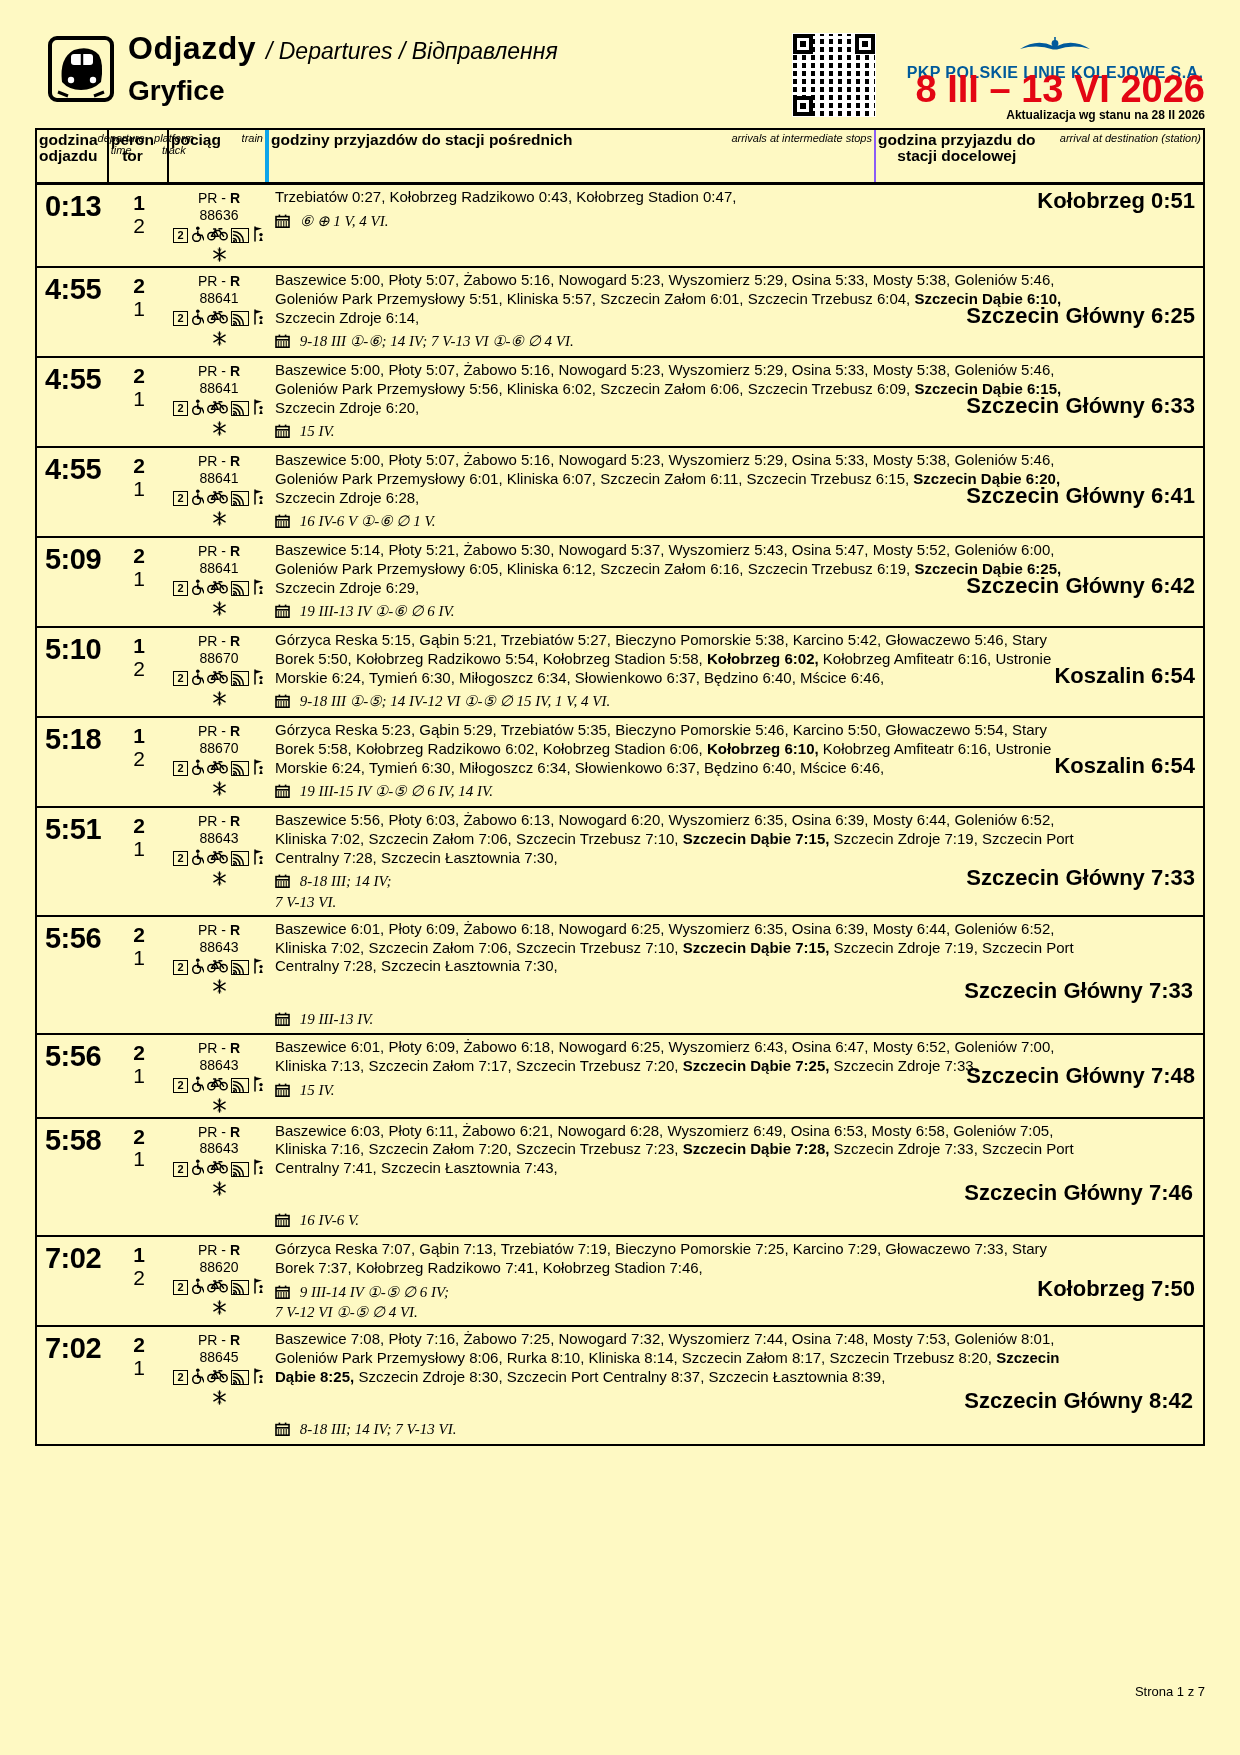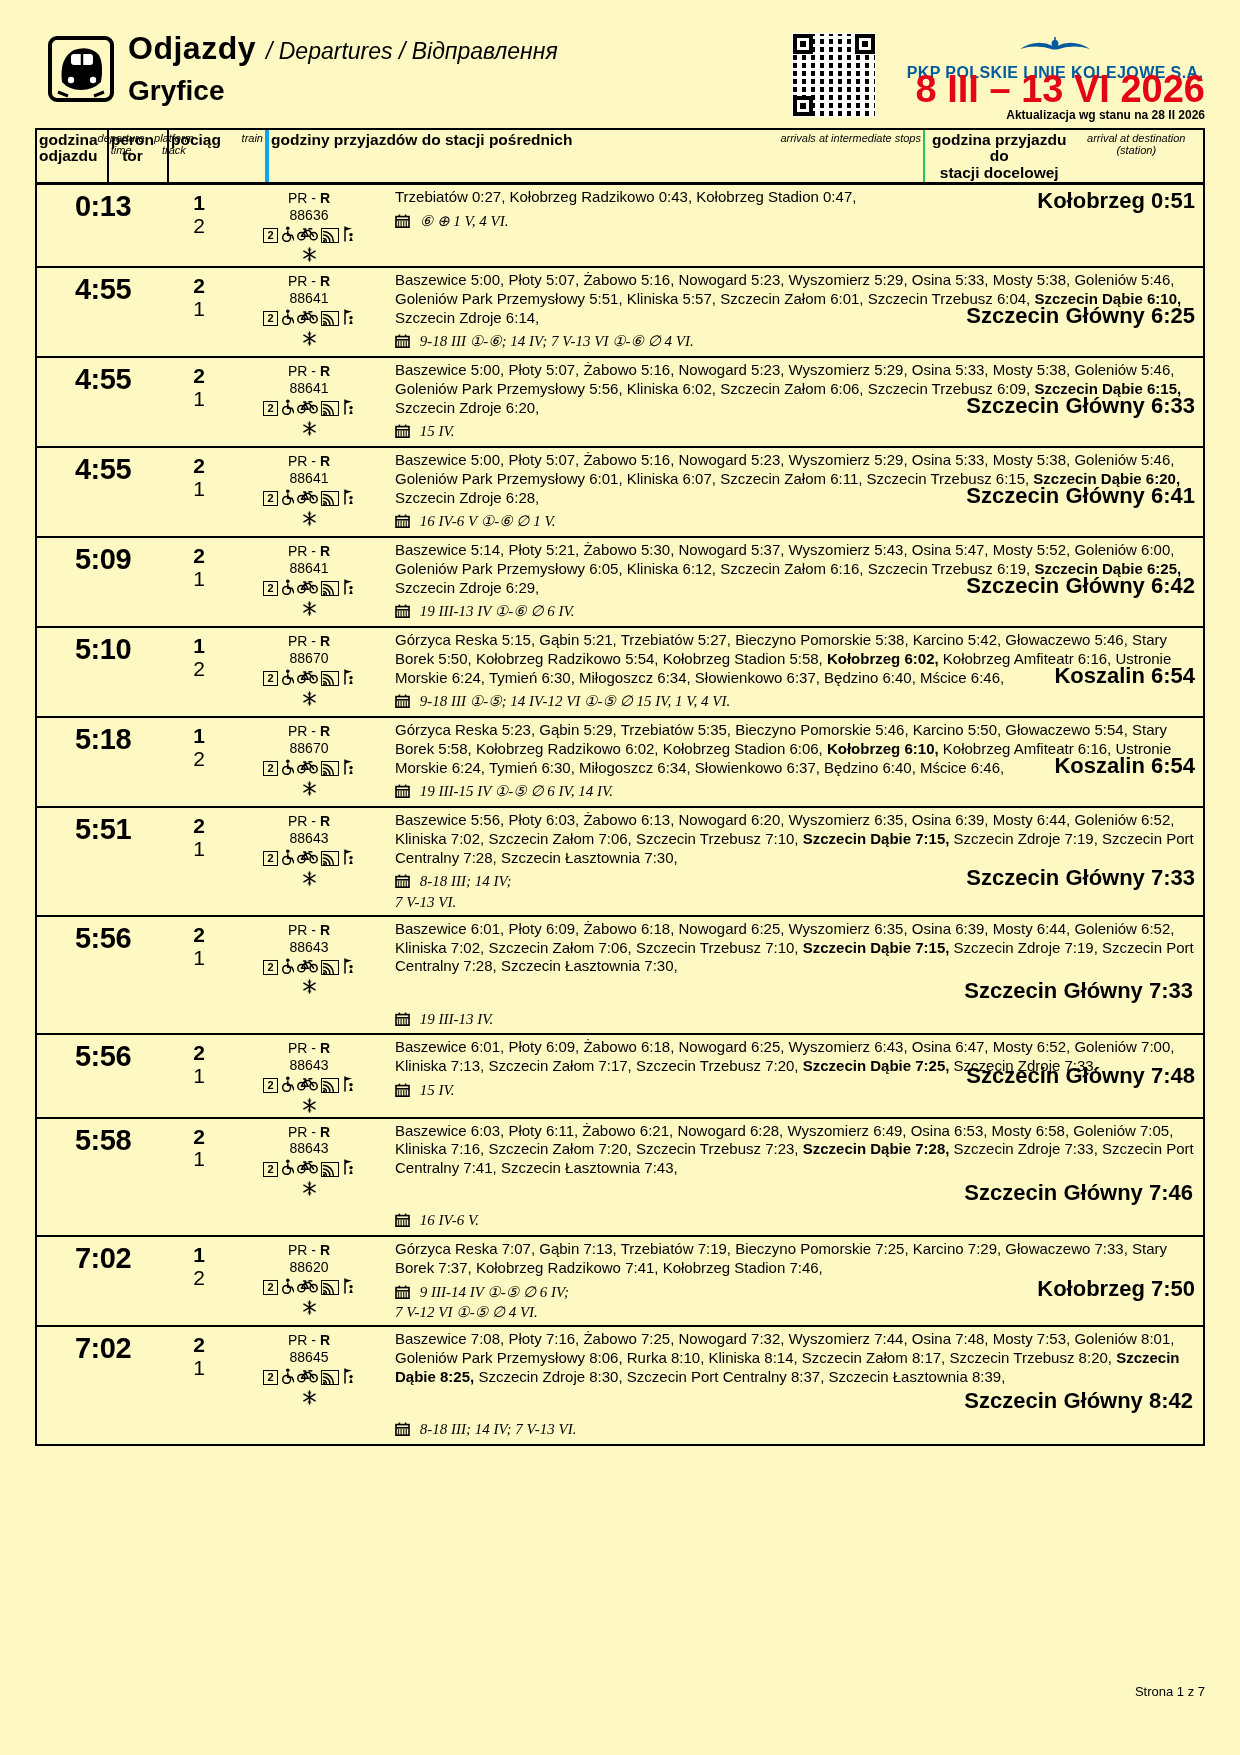--- a/index.html
+++ b/index.html
@@ -32,25 +32,25 @@
   
   .ttable { position:absolute; left:35px; top:128px; width:1170px; border:2.5px solid #000; box-sizing:border-box; }
   .thead { display:flex; border-bottom:3px solid #000; text-align:center; }
   .th { box-sizing:border-box; padding:2px 2px 1px 2px; display:flex; flex-direction:row; justify-content:space-between; min-height:52px; }
   .th .pl { font-size:15.5px; font-weight:bold; line-height:1.05; white-space:pre-line; }
   .th .en { font-size:11px; font-style:italic; line-height:1.1; white-space:pre-line; }
   .th1 { width:72px; border-right:2px solid #000; }
   .th2 { width:60px; border-right:2px solid #000; }
   .th3 { width:100px; border-right:4px solid #0ea5e9; }
   .th4 { flex:1; }
-  .th5 { width:280px; border-left:2px solid #22c55e; }
+  .th5 { width:329px; border-left:2px solid #8b5cf6; }
 
   .row { display:flex; border-bottom:2.5px solid #000; }
   .row:last-child { border-bottom:none; }
-  .c { box-sizing:border-box;margin-left:30px; }
+  .c { box-sizing:border-box; }
   .c-time { width:72px; font-size:29px; font-weight:bold; text-align:center; padding-top:5px; letter-spacing:-0.5px; }
   .c-plat { width:60px; text-align:center; padding-top:7px; font-size:21px; line-height:1.08; }
   .c-plat .peron { font-weight:bold; }
   .c-train { width:100px; text-align:center; padding-top:5px; font-size:14px; line-height:1.2; }
   .tname b { font-weight:bold; }
   .ticons { display:flex; justify-content:center; align-items:center; gap:3px; margin-top:2px; }
   .tac { margin-top:2px; }
   .cls2 { display:inline-flex; align-items:center; justify-content:center; width:13px; height:13px;
           border:1.5px solid #000; font-size:11px; font-weight:bold; line-height:1; }
   .wifi-box { display:inline-flex; align-items:flex-end; width:18px; height:15px; border:1.3px solid #000; box-sizing:border-box; }

